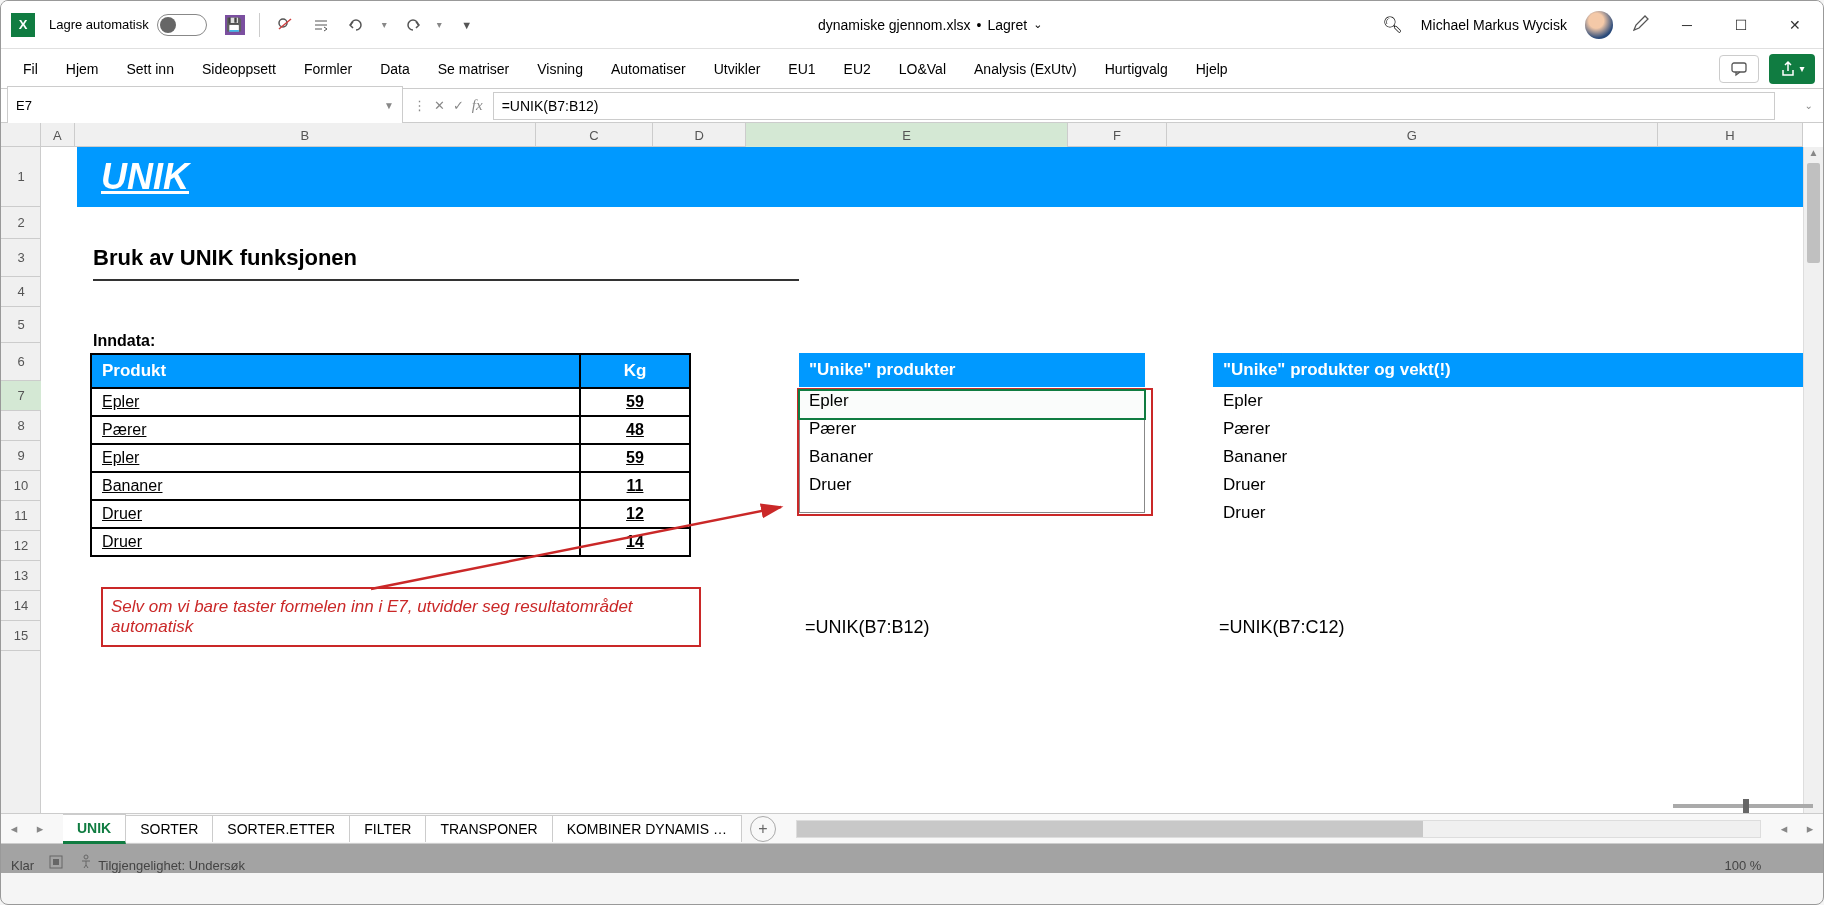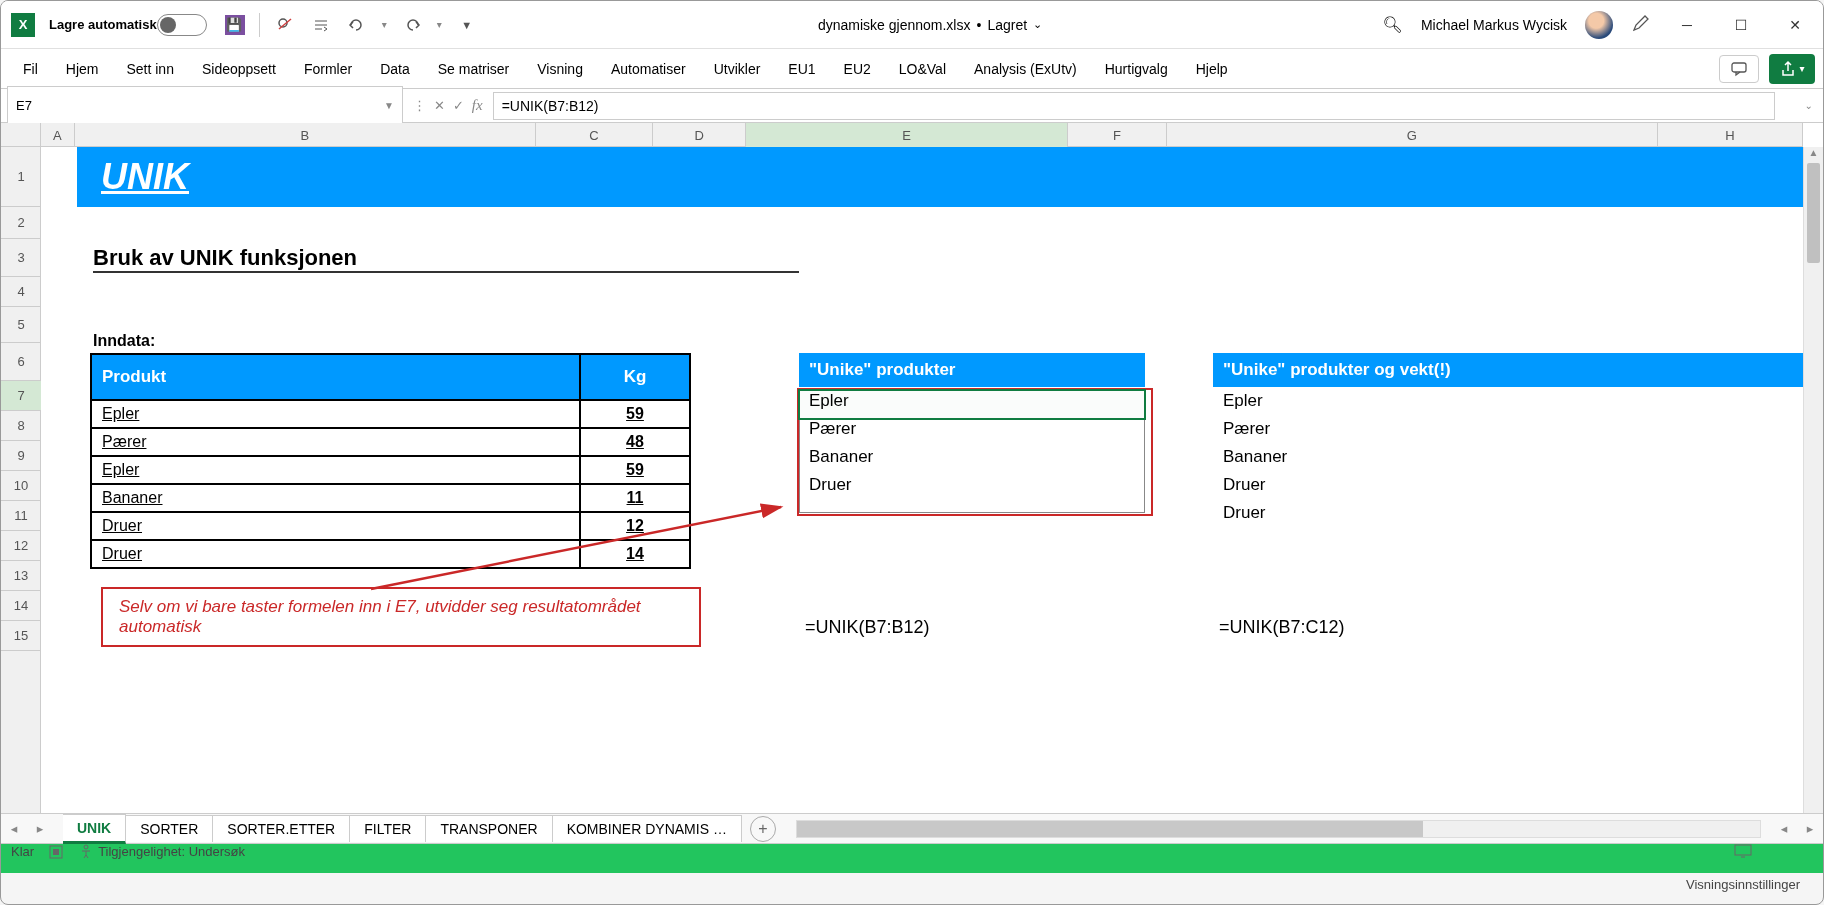--- a/index.html
+++ b/index.html
@@ -1,21 +1,21 @@
 <!DOCTYPE html>
 <html><head>
 <meta charset="utf-8">
 <style>
   * { margin: 0; padding: 0; box-sizing: border-box; }
   body { font-family: 'Segoe UI', Tahoma, sans-serif; font-size: 13px; background: #f5f5f5; width: 1824px; height: 905px; overflow: hidden; position: relative; border: 1px solid #999; border-radius: 8px; }
   
   
   .titlebar { height: 48px; background: #fff; display: flex; align-items: center; padding: 0 10px; border-bottom: 1px solid #e0e0e0; }
   .excel-logo { width: 24px; height: 24px; background: #107c41; color: #fff; display: flex; align-items: center; justify-content: center; font-weight: bold; font-size: 13px; margin-right: 14px; }
-  .autosave { display: flex; align-items: center; font-size: 13px; font-weight: bold; }
+  .autosave { display: flex; align-items: center; gap: 8px; font-size: 13px; }
   .toggle { width: 50px; height: 22px; background: #fff; border: 1px solid #888; border-radius: 11px; position: relative; }
   .toggle::after { content: ''; position: absolute; left: 2px; top: 2px; width: 16px; height: 16px; background: #666; border-radius: 50%; }
   .qat { display: flex; align-items: center; gap: 14px; margin-left: 18px; }
   .qat-icon { width: 22px; height: 22px; display: flex; align-items: center; justify-content: center; color: #555; cursor: pointer; }
   .save-icon { background: #7b4fa0; color: #fff; width: 20px; height: 20px; font-size: 13px; }
   .divider-v { width: 1px; height: 24px; background: #ccc; }
   .filename-area { margin-left: auto; margin-right: auto; display: flex; align-items: center; gap: 6px; font-size: 14px; }
   .titlebar-right { display: flex; align-items: center; gap: 18px; }
   .avatar { width: 28px; height: 28px; border-radius: 50%; background: radial-gradient(circle at 40% 35%, #f4c9a8 30%, #2a4a7a 70%); }
   .win-btn { width: 36px; height: 28px; display:flex;align-items:center;justify-content:center; color: #333; font-size: 14px; }
@@ -45,56 +45,56 @@
   .row-h.active { background: #d4e8d4; }
   .cells { position: absolute; left: 40px; top: 24px; right: 20px; bottom: 0; background: #fff; }
   
   .colA { width: 36px; } .colB { width: 496px; } .colC { width: 126px; } .colD { width: 100px; }
   .colE { width: 346px; } .colF { width: 106px; } .colG { width: 528px; } .colH { width: 156px; }
   
   .content-layer { position: absolute; inset: 0; }
   
   .banner { position: absolute; left: 36px; top: 0; width: 1750px; height: 60px; background: #0099ff; color: #fff; display: flex; align-items: center; padding-left: 24px; font-size: 36px; font-weight: bold; font-style: italic; text-decoration: underline; }
   
-  .subtitle { position: absolute; left: 52px; top: 98px; font-size: 22px; font-weight: 600; border-bottom: 2px solid #333; padding-bottom: 0; width: 706px; }
+  .subtitle { position: absolute; left: 52px; top: 98px; font-size: 22px; font-weight: 600; border-bottom: 2px solid #333; padding-bottom: 8px; width: 706px; }
   
   .label { position: absolute; font-size: 16px; }
   
   .data-table { position: absolute; border-collapse: collapse; }
-  .data-table th { background: #0099ff; color: #fff; font-weight: bold; text-align: left; padding: 12px 10px; border: 2px solid #000; font-size: 17px; }
+  .data-table th { background: #0099ff; color: #fff; font-weight: bold; text-align: left; padding: 6px 10px; border: 2px solid #000; font-size: 17px; }
   .data-table td { border: 2px solid #000; padding: 4px 10px; font-size: 16px; text-decoration: underline; }
   .data-table .kg { text-align: center; font-weight: bold; }
   
   .result-box { position: absolute; }
   .result-header { background: #0099ff; color: #fff; font-weight: bold; padding: 7px 10px; font-size: 17px; }
   .result-cell { padding: 4px 10px; font-size: 17px; }
   
   .spill-border { border: 2px solid #ca2828; position: absolute; }
   .selected-cell { border: 2px solid #107c41; position: absolute; background: rgba(16,124,65,0.02); }
   .spill-range { border: 1px solid #888; position: absolute; }
   
-  .callout { position: absolute; border: 2px solid #ca2828; padding: 8px 16px; font-style: italic; color: #ca2828; font-size: 17px; background: #fff; }
+  .callout { position: absolute; border: 2px solid #ca2828; padding: 8px 8px; font-style: italic; color: #ca2828; font-size: 17px; background: #fff; }
   .arrow-svg { position: absolute; }
   
   .watermark { position: absolute; right: 170px; bottom: 16px; color: #bbb; font-size: 28px; font-weight: 500; }
   
   .scrollbar-v { position: absolute; right: 0; top: 24px; bottom: 0; width: 20px; background: #f0f0f0; border-left: 1px solid #ddd; }
   .scroll-thumb-v { position: absolute; top: 16px; left: 3px; right: 3px; height: 100px; background: #c0c0c0; border-radius: 2px; }
   
   
   .sheet-tabs-row { height: 30px; background: #f8f8f8; display: flex; align-items: center; border-top: 1px solid #ccc; position: relative; }
   .st-nav { width: 26px; height: 26px; display:flex;align-items:center;justify-content:center; color: #888; }
   .sheet-tab { padding: 5px 14px; border-right: 1px solid #ccc; font-size: 14px; cursor: pointer; background: #fff; border-top: 1px solid #ccc; }
   .sheet-tab.active { color: #107c41; font-weight: bold; border-bottom: 3px solid #107c41; background: #fff; }
   .new-sheet { width: 26px; height: 26px; border: 1px solid #aaa; border-radius: 50%; display:flex;align-items:center;justify-content:center; margin-left: 8px; font-size: 16px; color: #666; }
   .hscroll { flex: 1; height: 18px; background: #f0f0f0; margin: 0 10px 0 20px; position: relative; border: 1px solid #ddd; }
   .hscroll-thumb { position: absolute; left: 0; top: 0; bottom: 0; width: 65%; background: #c8c8c8; }
   
   
-  .status-bar { height: 30px; background: #22c55e; border-top: 1px solid #ccc; display: flex; align-items: flex-start; padding: 0 10px; font-size: 13px; color: #444; }
+  .status-bar { height: 30px; background: #a3a3a3; border-top: 1px solid #ccc; display: flex; align-items: flex-end; padding: 0 10px; font-size: 13px; color: #444; }
   .status-right { margin-left: auto; display: flex; align-items: center; gap: 16px; flex-direction: column; }
   .view-btn { width: 24px; height: 20px; display:flex;align-items:center;justify-content:center; border: 1px solid #888; }
   .zoom-slider { width: 140px; height: 4px; background: #aaa; position: relative; }
   .zoom-thumb { position: absolute; left: 50%; top: -5px; width: 6px; height: 14px; background: #666; }
 </style>
 </head>
 <body>
 
 <div class="titlebar">
   <div class="excel-logo">X</div>

